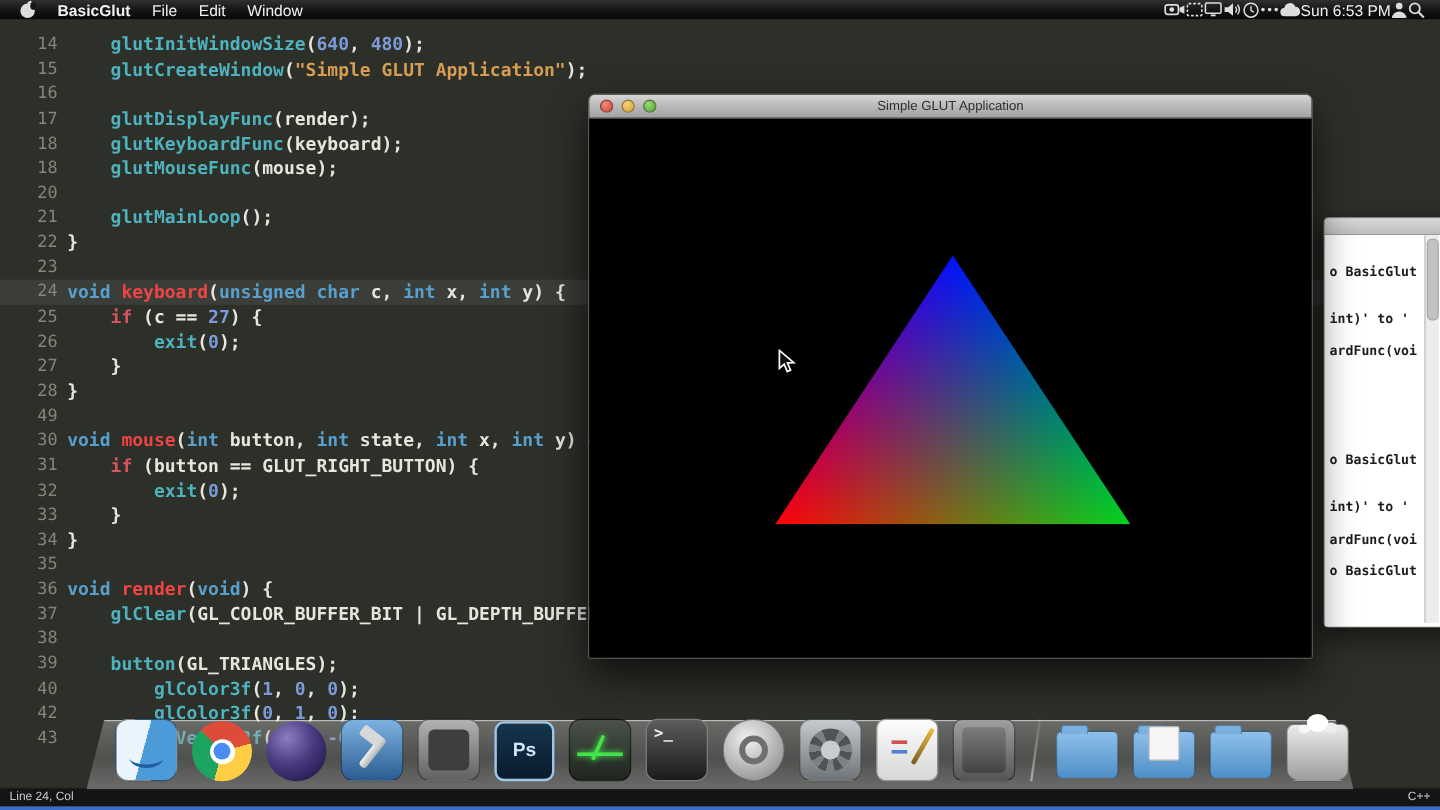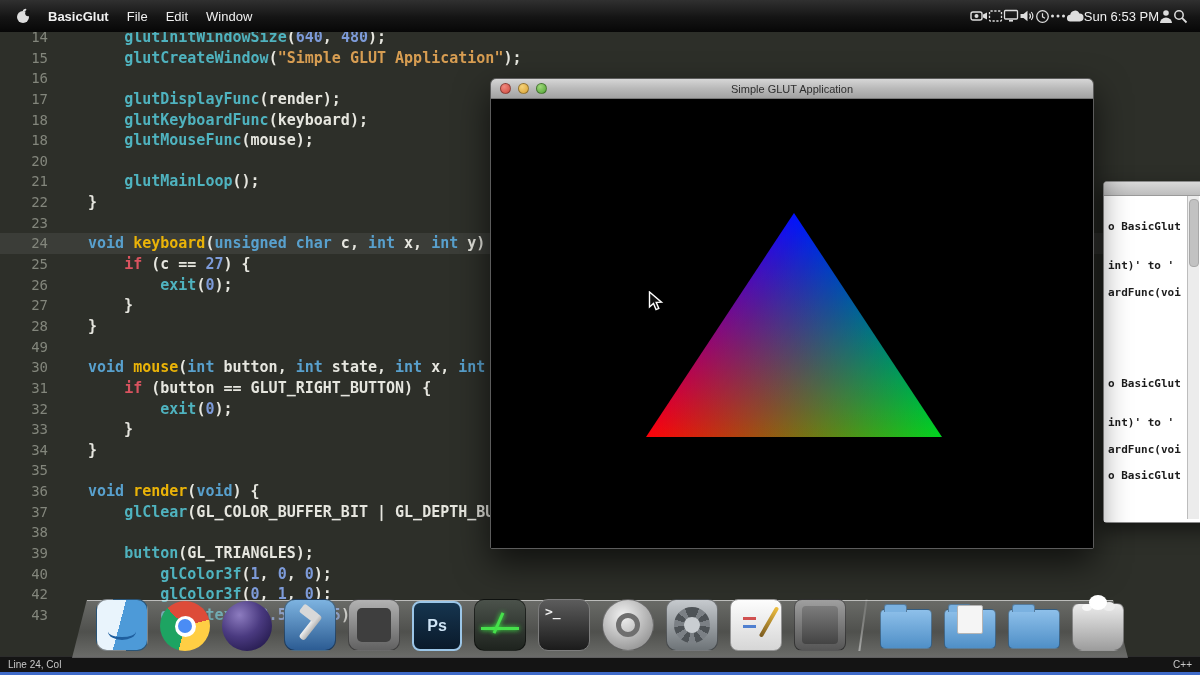--- a/index.html
+++ b/index.html
@@ -1,39 +1,39 @@
 <!DOCTYPE html>
 <html><head>
 <meta charset="utf-8">
 <style>
   html,body{margin:0;padding:0;}
   body{width:1200px;height:675px;position:relative;overflow:hidden;background:#2d2f29;font-family:"Liberation Sans",sans-serif;}
 
   
-  .menu-bar{position:absolute;top:0;left:0;right:0;height:32px;z-index:50;
+  .menu-bar{position:absolute;top:0;left:0;right:0;height:16px;z-index:50;
     background:linear-gradient(180deg,#303030 0%,#141414 55%,#070707 100%);
     display:flex;align-items:center;justify-content:space-between;color:#f0f0f0;font-size:13px;}
   .menu-left{display:flex;align-items:center;gap:18px;padding-left:16px;}
   .menu-left .app-name{font-weight:bold;}
   .menu-item{cursor:default;}
   .menu-right{display:flex;align-items:center;padding-right:12px;}
   .mb-icon{display:inline-flex;align-items:center;opacity:.95;}
   .menu-clock{font-size:13px;}
 
   
   .editor{position:absolute;top:22px;left:0;right:0;bottom:0;background:#2d2f29;}
   .code-lines{position:absolute;top:5px;left:0;right:0;}
-  .code-row{display:flex;height:20.65px;line-height:20.65px;font-family:"DejaVu Sans Mono",monospace;font-size:15px;font-weight:700;gap:32px;}
+  .code-row{display:flex;height:20.65px;line-height:20.65px;font-family:"DejaVu Sans Mono",monospace;font-size:15px;font-weight:700;}
   .code-row.current{background:rgba(255,255,255,.07);}
   .gutter-num{flex:0 0 48px;text-align:right;padding-right:8px;color:#83867c;font-size:14px;font-weight:400;}
   .code-text{flex:1;white-space:pre;color:#e6e6df;}
   .tk-pl{color:#e6e6df;}
   .tk-fn{color:#4fb3bf;}
   .tk-kw{color:#58a0cd;}
-  .tk-fx{color:#eab308;}
+  .tk-fx{color:#ef4444;}
   .tk-cf{color:#d9535f;}
   .tk-nm{color:#7d9bd9;}
   .tk-st{color:#d79d52;}
 
   
   .status-bar{position:absolute;left:0;right:0;bottom:3px;height:16px;z-index:5;
     background:#141414;border-top:1px solid #2c2c2c;color:#c9c9c9;font-size:10px;
     display:flex;align-items:center;justify-content:space-between;padding:0 8px;box-sizing:border-box;}
   .bottom-strip{position:absolute;left:0;right:0;bottom:0;height:3px;background:#3f6bc9;z-index:60;}
 

